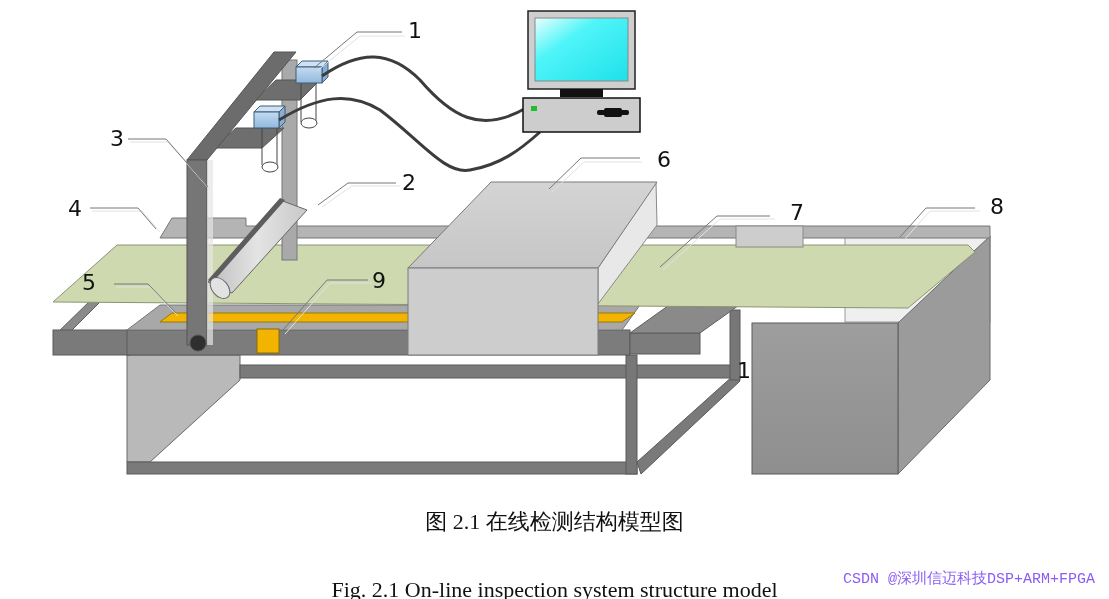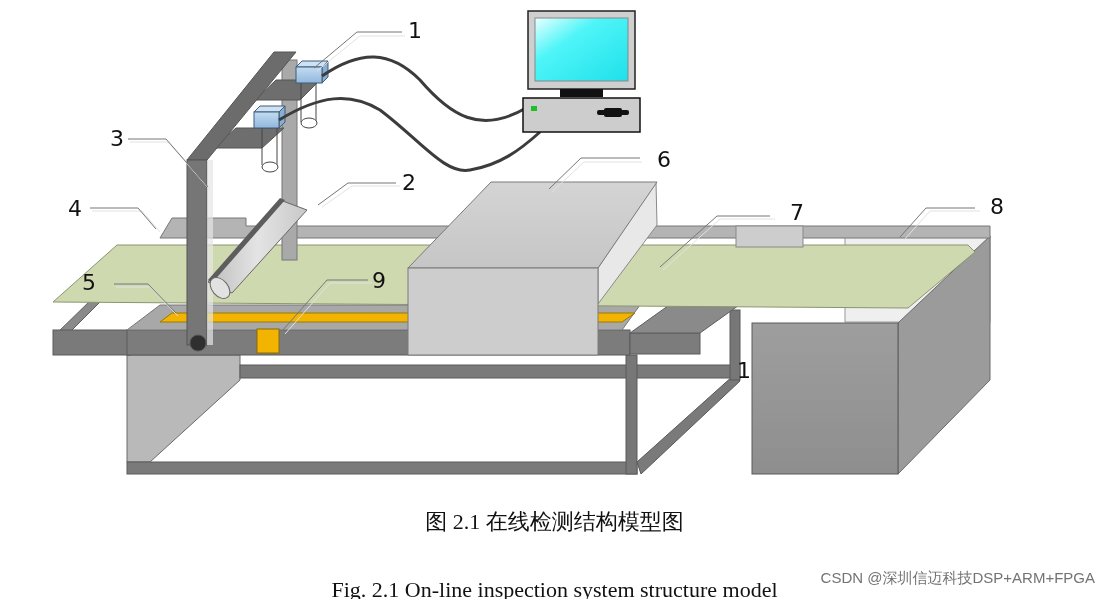--- a/index.html
+++ b/index.html
@@ -3,21 +3,21 @@
 <meta charset="utf-8">
 <style>
   html,body{margin:0;padding:0;background:#ffffff;}
   body{width:1109px;height:599px;position:relative;overflow:hidden;font-family:"Liberation Sans",sans-serif;}
   #diagram{position:absolute;left:0;top:0;width:1109px;height:599px;}
   .callout-num{font-family:"DejaVu Sans",sans-serif;font-size:22px;fill:#111;}
   .leader{fill:none;stroke:#777;stroke-width:1;}
   .leader-shadow{fill:none;stroke:#e2e2e2;stroke-width:1;}
   .caption-cn{position:absolute;left:0;width:1109px;top:507px;text-align:center;font-family:"Liberation Serif",serif;font-size:22px;color:#111;}
   .caption-en{position:absolute;left:0;width:1109px;top:539px;text-align:center;font-family:"Liberation Serif",serif;font-size:22px;color:#111;margin-top:38px;}
-  .watermark{position:absolute;right:14px;top:569px;font-family:Liberation Sans, sans-serif;font-size:15px;color:#737373;}
+  .watermark{position:absolute;right:14px;top:569px;font-family:Liberation Mono, monospace;font-size:15px;color:#8b5cf6;}
 </style>
 </head>
 <body>
 
 <svg id="diagram" viewBox="0 0 1109 599" xmlns="http://www.w3.org/2000/svg">
   <defs>
     <linearGradient id="gScreen" x1="0" y1="0" x2="1" y2="1">
       <stop offset="0" stop-color="#e9ffff"></stop>
       <stop offset="0.35" stop-color="#4ff5f8"></stop>
       <stop offset="1" stop-color="#1fe0ea"></stop>

